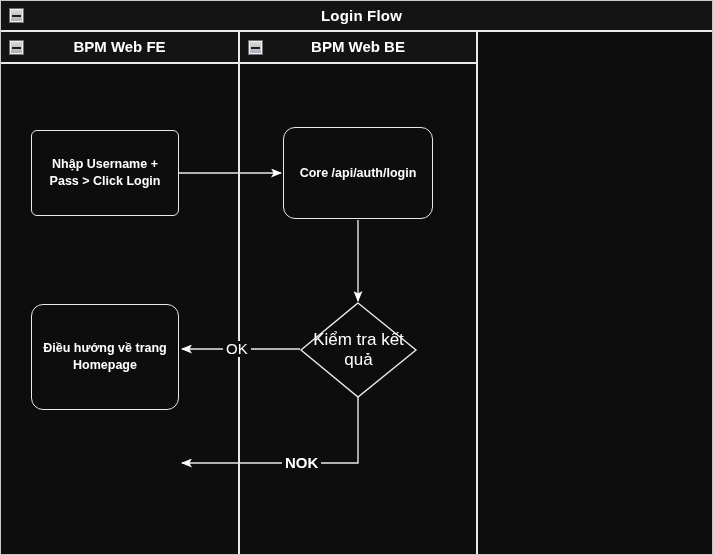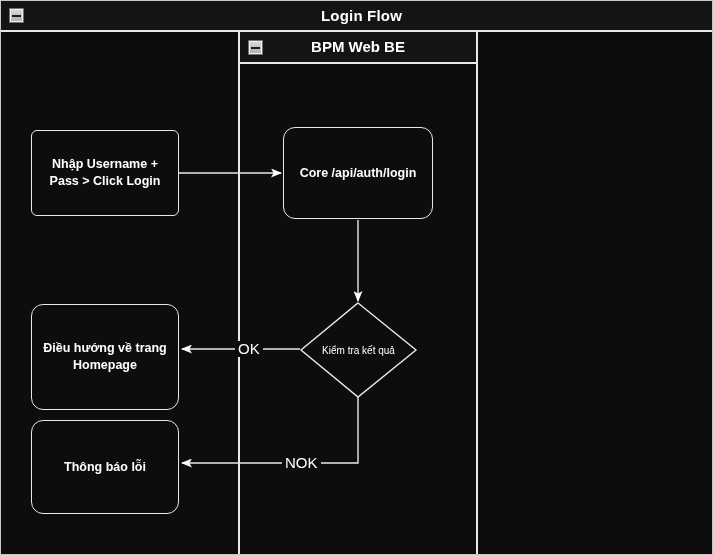--- a/index.html
+++ b/index.html
@@ -121,21 +121,21 @@
   .gateway-label {
     position: absolute;
     left: 0;
     top: 0;
     width: 100%;
     height: 100%;
     display: flex;
     align-items: center;
     justify-content: center;
     color: #ffffff;
-    font-size: 10px;
+    font-size: 17px;
     font-weight: normal;
     text-align: center;
     pointer-events: none;
   }
   
   .edge-label {
     position: absolute;
     color: #ffffff;
     font-size: 15px;
     font-weight: normal;
@@ -156,20 +156,26 @@
 </head>
 <body>
 
 <div id="canvas">
 
   <div class="pool-title">
     <div class="collapse-icon" style="left:8px; top:7px;"></div>
     <div class="pool-title-text">Login Flow</div>
   </div>
 
+  <div class="lane" style="left:0px; width:237px;">
+    <div class="lane-header">
+      <div class="collapse-icon" style="left:8px; top:8px;"></div>
+      <div class="lane-header-text">BPM Web FE</div>
+    </div>
+  </div>
 
   <div class="lane" style="left:239px; width:236px;">
     <div class="lane-header">
       <div class="collapse-icon" style="left:8px; top:8px;"></div>
       <div class="lane-header-text">BPM Web BE</div>
     </div>
   </div>
 
 
   <div class="lane-divider" style="left:237px;"></div>
@@ -209,20 +215,17 @@
 
   <div class="gateway" style="left:300px; top:302px; width:115px; height:94px;">
     <div class="gateway-label">Kiểm tra kết quả</div>
   </div>
 
   <div class="task" style="left:30px; top:303px; width:148px; height:106px;">
     <span style="white-space:pre-line;">Điều hướng về trang
 Homepage</span>
   </div>
 
-  <div class="task" style="left:30px; top:419px; width:148px; height:94px;">
-    <span style="white-space:pre-line;">Thông báo lỗi</span>
-  </div>
-
-  <div class="edge-label" style="left:234px; top:340px;">OK</div>
-  <div class="edge-label" style="left:281px; top:454px;">NOK</div>
+
+  <div class="edge-label" style="left:222px; top:340px;">OK</div>
+  <div class="edge-label" style="left:281px; top:454px;font-weight:bold;">NOK</div>
 
 </div>
 
 </body></html>

